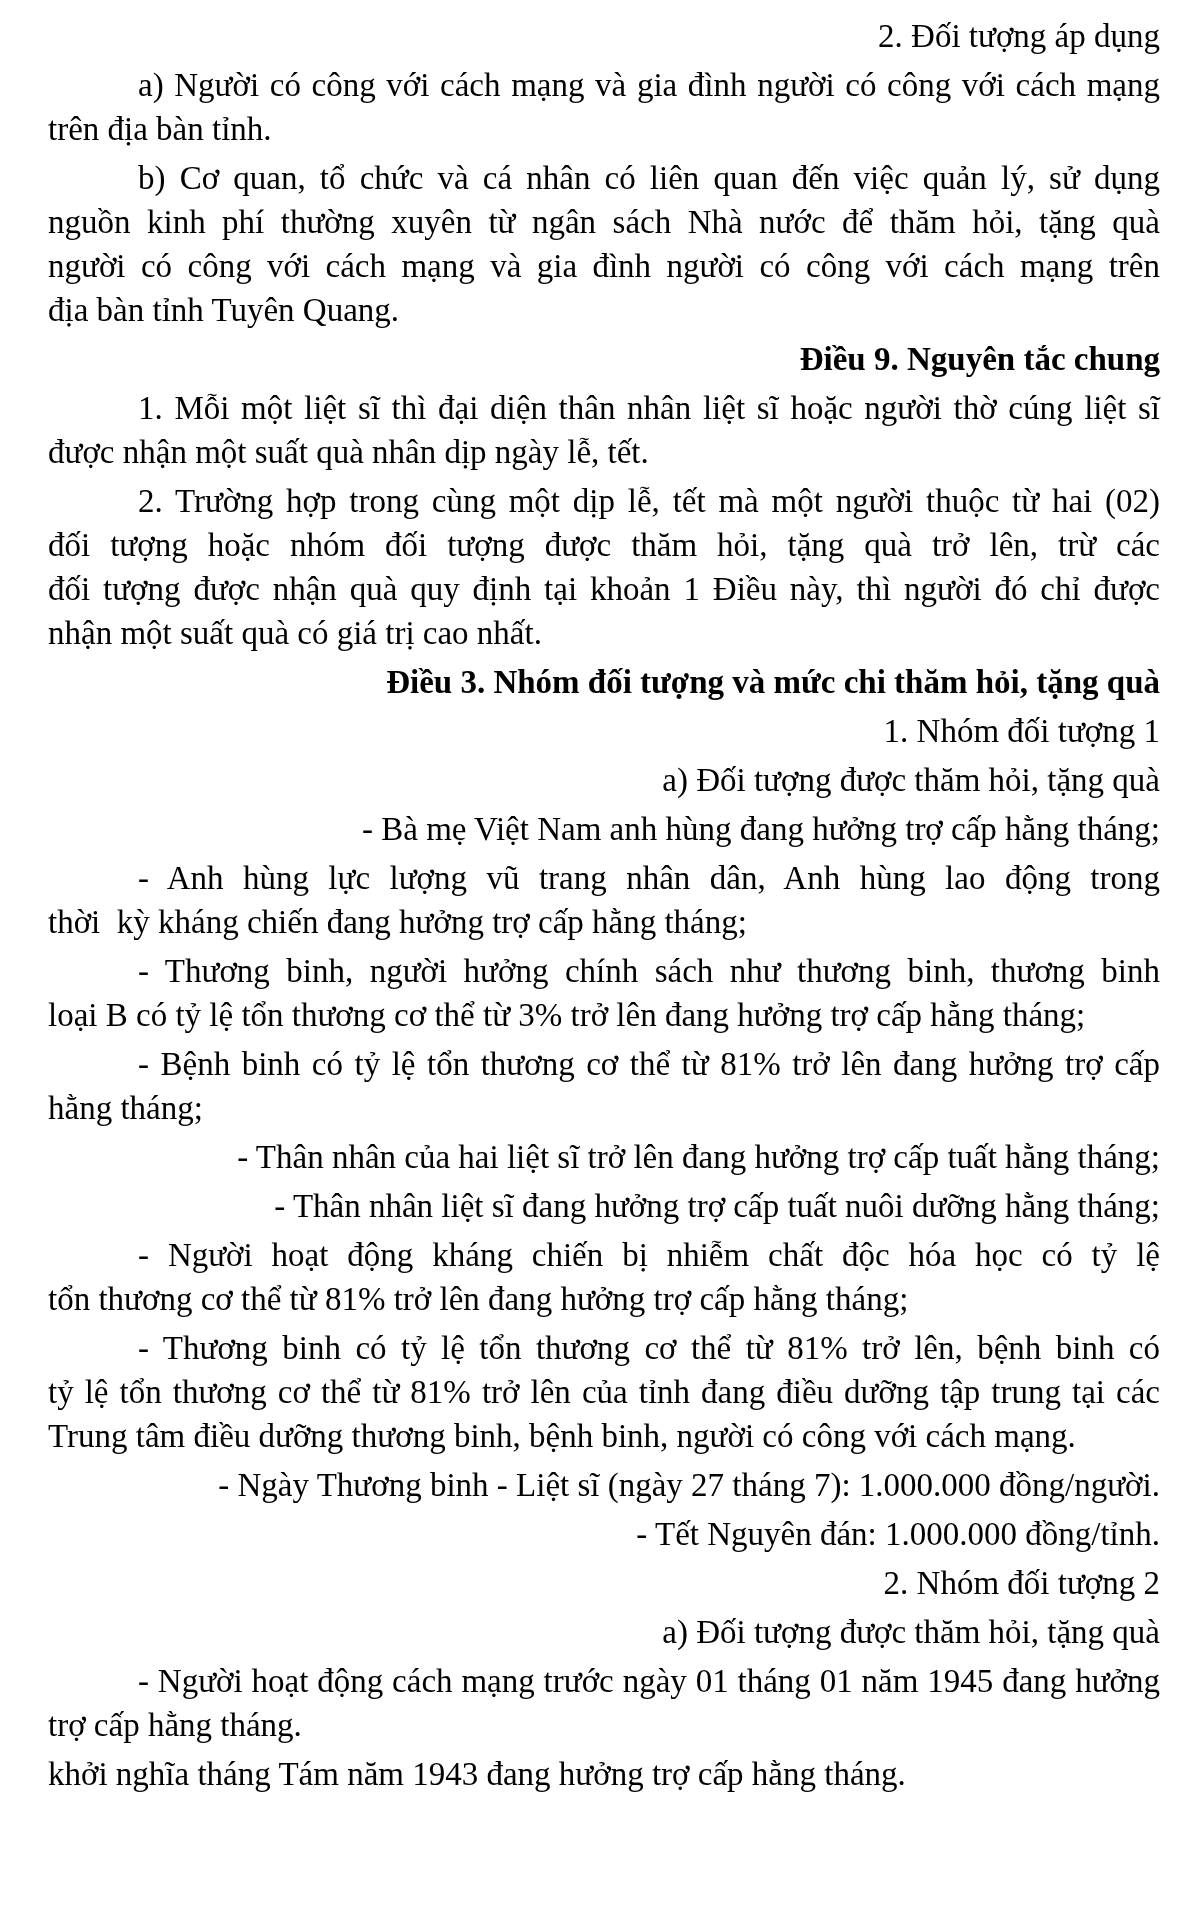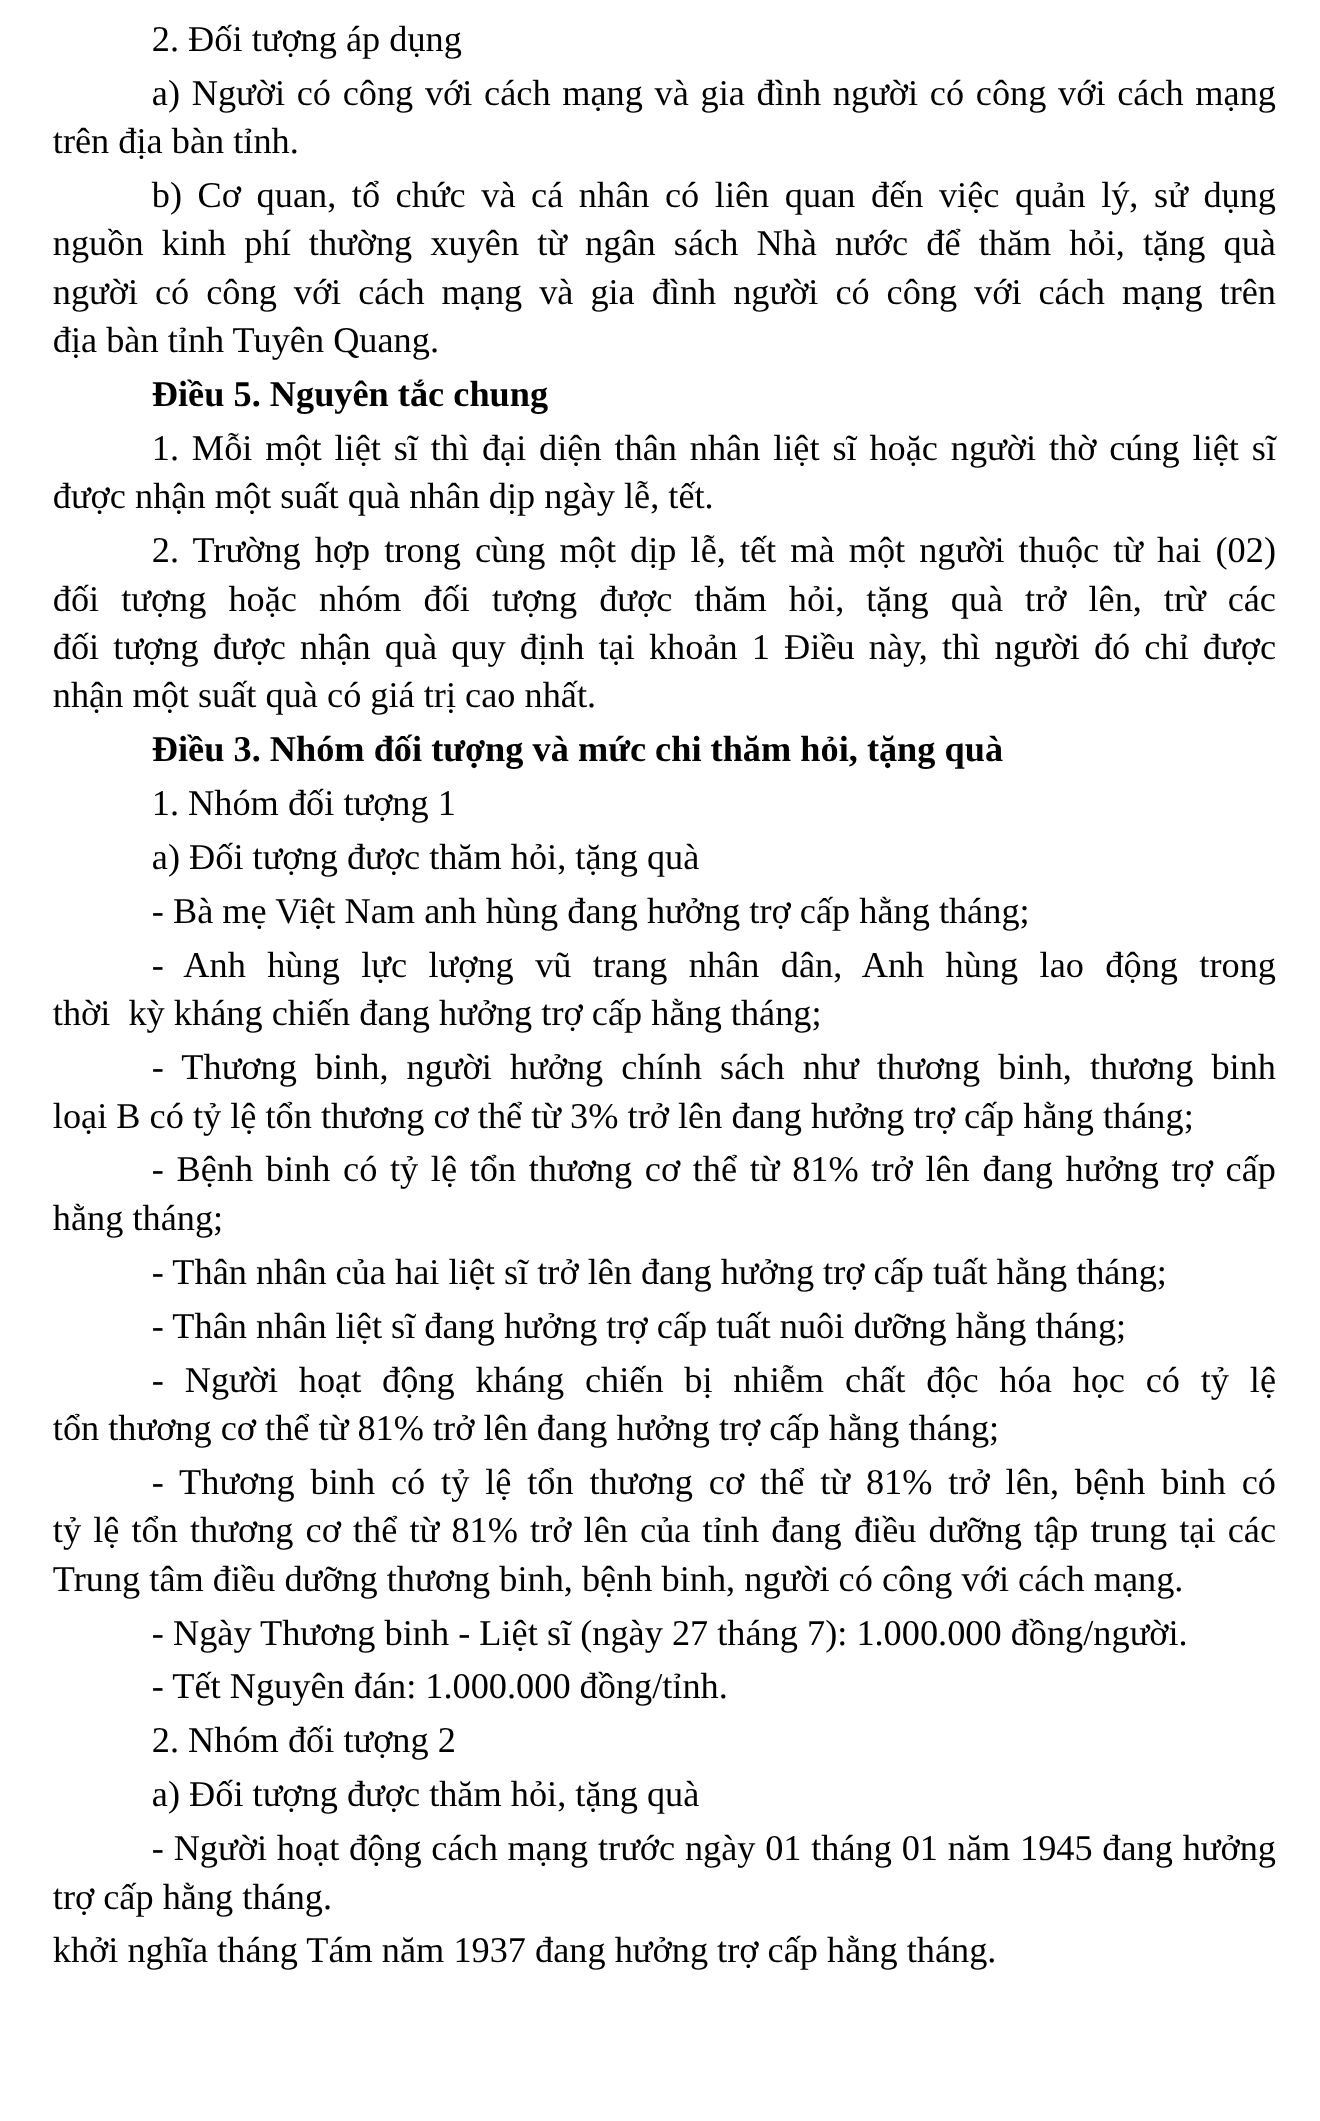--- a/index.html
+++ b/index.html
@@ -24,20 +24,21 @@
   .para.heading {
     font-weight: bold;
   }
   .line {
     font-size: 33px;
     line-height: 44px;
     white-space: normal;
   }
   .line.first {
     text-indent: 90px;
+    text-align: right;
   }
   
   .line.fill {
     text-align: justify;
     text-align-last: justify;
   }
 </style>
 </head>
 <body>
 
@@ -50,21 +51,21 @@
         <div class="line first fill">a) Người có công với cách mạng và gia đình người có công với cách mạng</div>
         <div class="line">trên địa bàn tỉnh.</div>
       </div>
       <div class="para">
         <div class="line first fill">b) Cơ quan, tổ chức và cá nhân có liên quan đến việc quản lý, sử dụng</div>
         <div class="line fill">nguồn kinh phí thường xuyên từ ngân sách Nhà nước để thăm hỏi, tặng quà</div>
         <div class="line fill">người có công với cách mạng và gia đình người có công với cách mạng trên</div>
         <div class="line">địa bàn tỉnh Tuyên Quang.</div>
       </div>
       <div class="para heading">
-        <div class="line first">Điều 5. Nguyên tắc chung</div>
+        <div class="line first">Điều 9. Nguyên tắc chung</div>
       </div>
       <div class="para">
         <div class="line first fill">1. Mỗi một liệt sĩ thì đại diện thân nhân liệt sĩ hoặc người thờ cúng liệt sĩ</div>
         <div class="line">được nhận một suất quà nhân dịp ngày lễ, tết.</div>
       </div>
       <div class="para">
         <div class="line first fill">2. Trường hợp trong cùng một dịp lễ, tết mà một người thuộc từ hai (02)</div>
         <div class="line fill">đối tượng hoặc nhóm đối tượng được thăm hỏi, tặng quà trở lên, trừ các</div>
         <div class="line fill">đối tượng được nhận quà quy định tại khoản 1 Điều này, thì người đó chỉ được</div>
         <div class="line">nhận một suất quà có giá trị cao nhất.</div>
@@ -118,16 +119,16 @@
         <div class="line first">2. Nhóm đối tượng 2</div>
       </div>
       <div class="para">
         <div class="line first">a) Đối tượng được thăm hỏi, tặng quà</div>
       </div>
       <div class="para">
         <div class="line first fill">- Người hoạt động cách mạng trước ngày 01 tháng 01 năm 1945 đang hưởng</div>
         <div class="line">trợ cấp hằng tháng.</div>
       </div>
       <div class="para">
-        <div class="line">khởi nghĩa tháng Tám năm 1937 đang hưởng trợ cấp hằng tháng.</div>
+        <div class="line">khởi nghĩa tháng Tám năm 1943 đang hưởng trợ cấp hằng tháng.</div>
       </div>
     </section>
 </main>
 
 </body></html>

